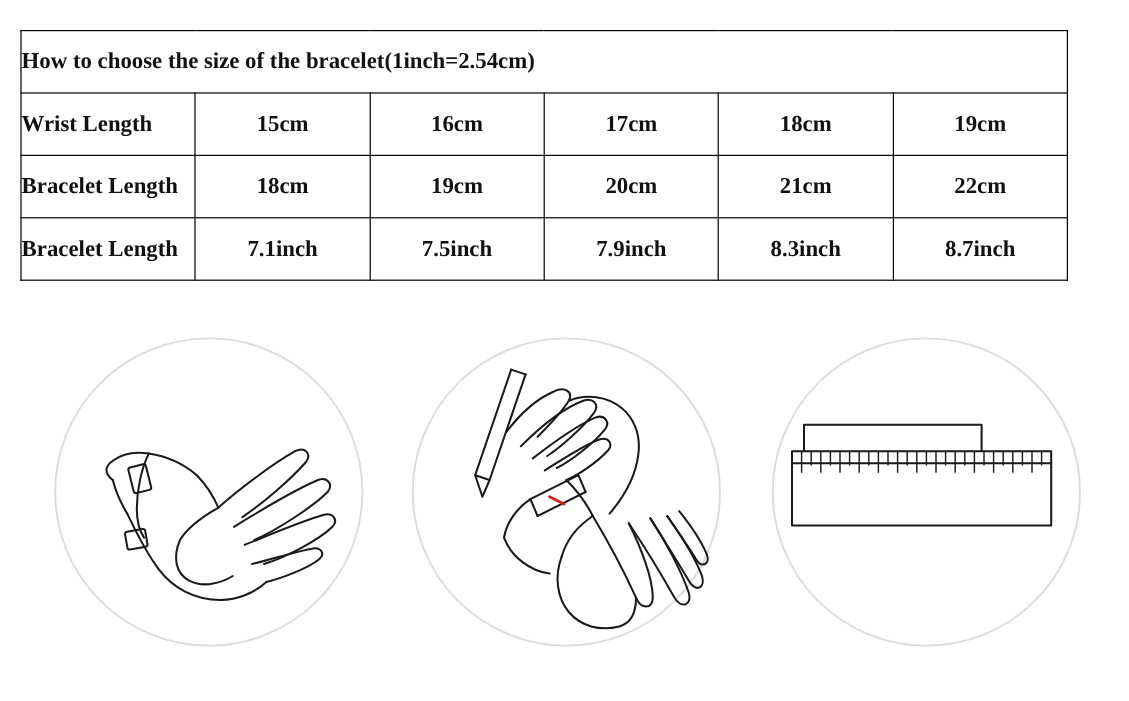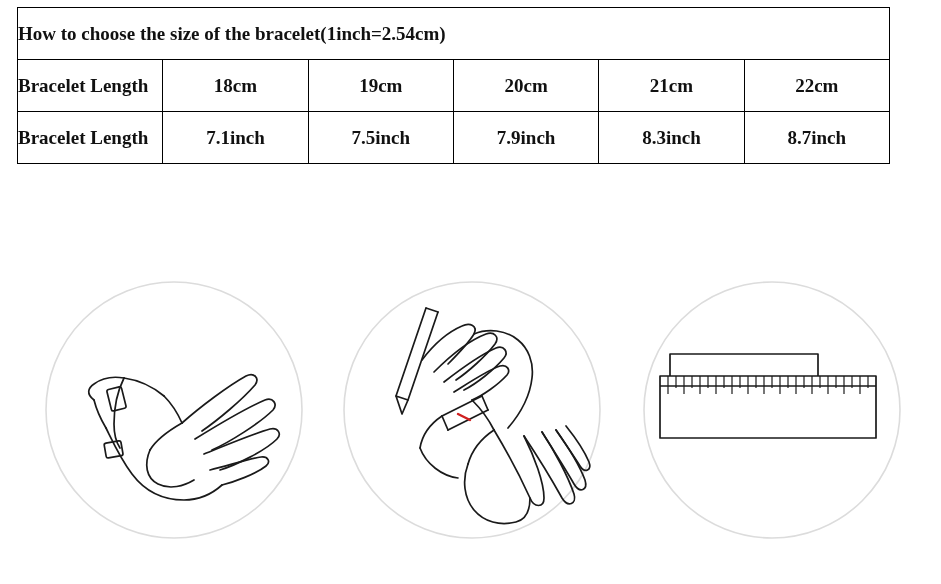--- a/index.html
+++ b/index.html
@@ -19,21 +19,21 @@
     position: relative;
     width: 941px;
     height: 584px;
     box-sizing: border-box;
   }
 
   
   .size-table-wrap {
     position: absolute;
     left: 17px;
-    top: 7px;
+    top: 25px;
     width: 690px;
   }
   table.size-table {
     border-collapse: collapse;
     width: 873px;
     table-layout: fixed;
   }
   table.size-table td {
     border: 1px solid #000000;
     height: 51px;
@@ -84,20 +84,28 @@
 
 <div class="page">
 
   <div class="size-table-wrap">
     <table class="size-table">
       <tbody>
         <tr>
           <td class="title-cell" colspan="6">How to choose the size of the bracelet(1inch=2.54cm)</td>
         </tr>
 
+        <tr>
+          <td class="row-label">Wrist Length</td>
+          <td class="val">15cm</td>
+          <td class="val">16cm</td>
+          <td class="val">17cm</td>
+          <td class="val">18cm</td>
+          <td class="val">19cm</td>
+        </tr>
 
         <tr>
           <td class="row-label">Bracelet Length</td>
           <td class="val">18cm</td>
           <td class="val">19cm</td>
           <td class="val">20cm</td>
           <td class="val">21cm</td>
           <td class="val">22cm</td>
         </tr>
 

